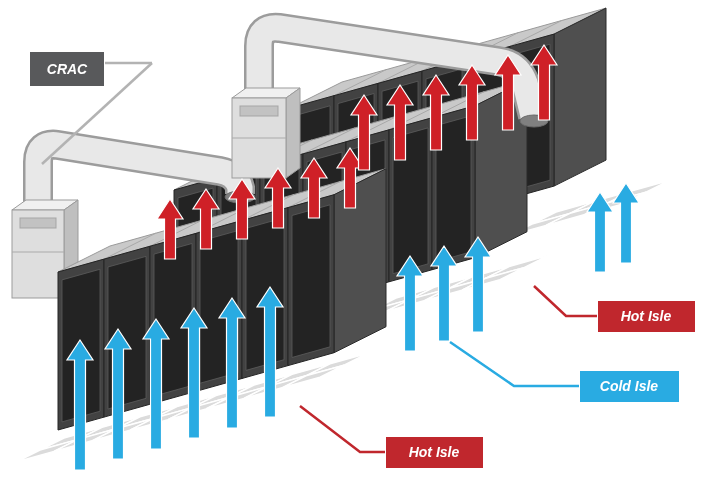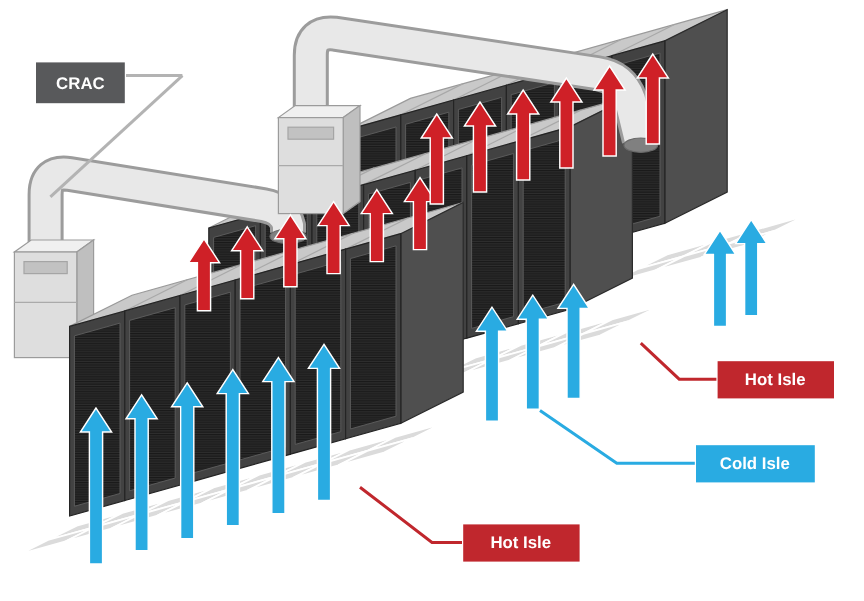--- a/index.html
+++ b/index.html
@@ -7,20 +7,21 @@
     padding: 0;
     background: #ffffff;
     font-family: "Liberation Sans", sans-serif;
   }
   .stage {
     width: 720px;
     height: 501px;
     position: relative;
     background: #ffffff;
     overflow: hidden;
+    font-style: italic;
   }
   svg { display: block; }
   text {
     font-family: "Liberation Sans", sans-serif;
   }
   .label-text {
     font-size: 14px;
     font-weight: 600;
   }
 </style>

